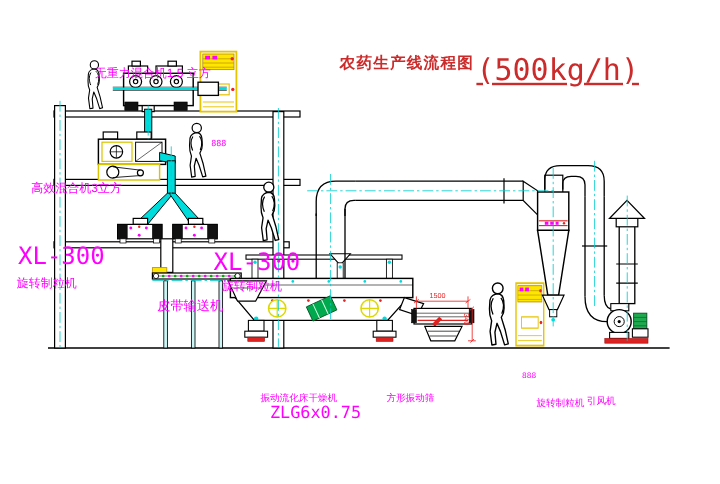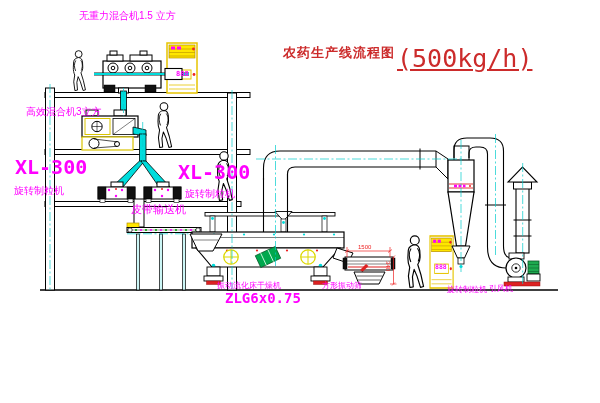--- a/index.html
+++ b/index.html
@@ -1,22 +1,22 @@
 <!DOCTYPE html>
 <html><head>
 <meta charset="utf-8">
 <style>
   html,body{margin:0;padding:0;background:#ffffff;}
   #canvas{position:relative;width:600px;height:403px;background:#ffffff;overflow:hidden;
           font-family:"Liberation Sans",sans-serif;}
   #canvas svg{position:absolute;left:0;top:0;}
   .lbl{position:absolute;white-space:nowrap;line-height:1.05;font-family:"Liberation Sans",sans-serif;}
-  .mag{color:#ff00ff;}
+  .mag{color:#ff00ff;margin-top:46px;}
   .dim{color:#ee2222;}
-  .mono{font-family:"DejaVu Sans Mono",monospace;font-weight:bold;}
+  .mono{font-family:"DejaVu Sans Mono",monospace;}
   .rot{transform:rotate(90deg);transform-origin:0 0;}
   .title{position:absolute;display:flex;align-items:flex-start;gap:2px;color:#cc2b2b;}
   .tname{font-size:13px;font-weight:bold;letter-spacing:1px;}
   .tcap{font-size:25px;font-family:"DejaVu Sans Mono",monospace;font-weight:400;text-decoration:underline;}
   
   .k{stroke:#000;fill:#fff;}
   .kn{stroke:#000;fill:none;}
   .blk{fill:#111;stroke:#000;stroke-width:.5;}
   .cy{fill:#00dcdc;stroke:#000;stroke-width:.8;}
   .cl{stroke:#00cccc;stroke-width:.7;fill:none;stroke-dasharray:9 2.5 2 2.5;}

